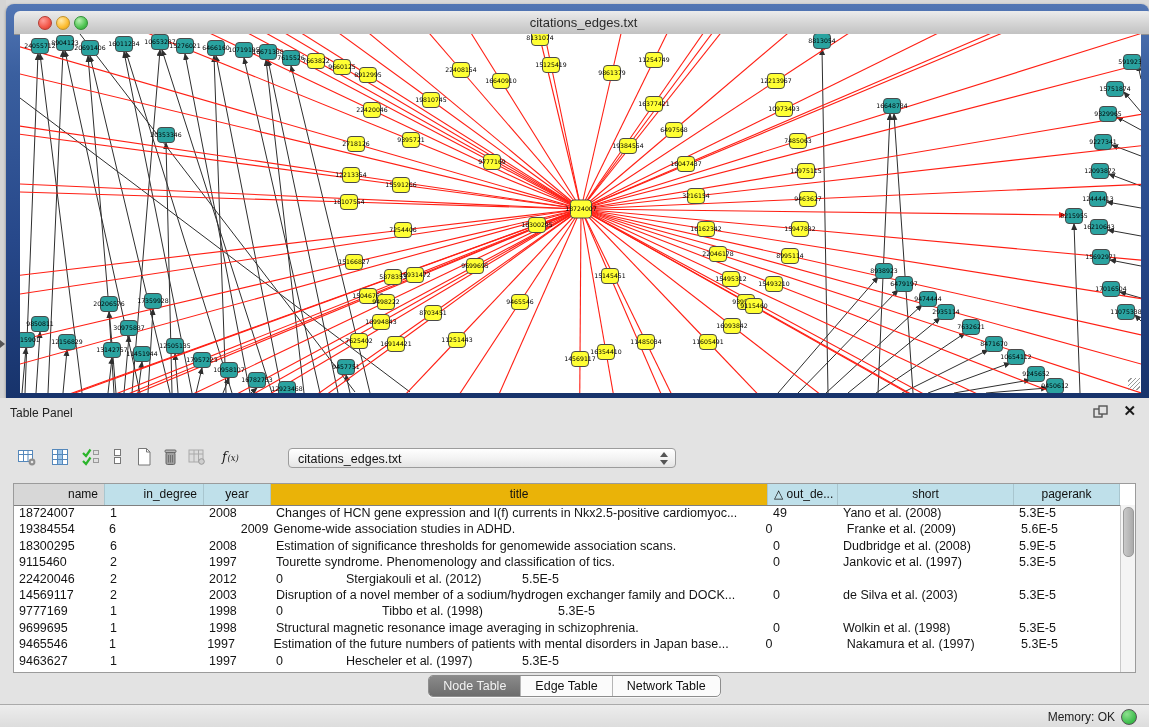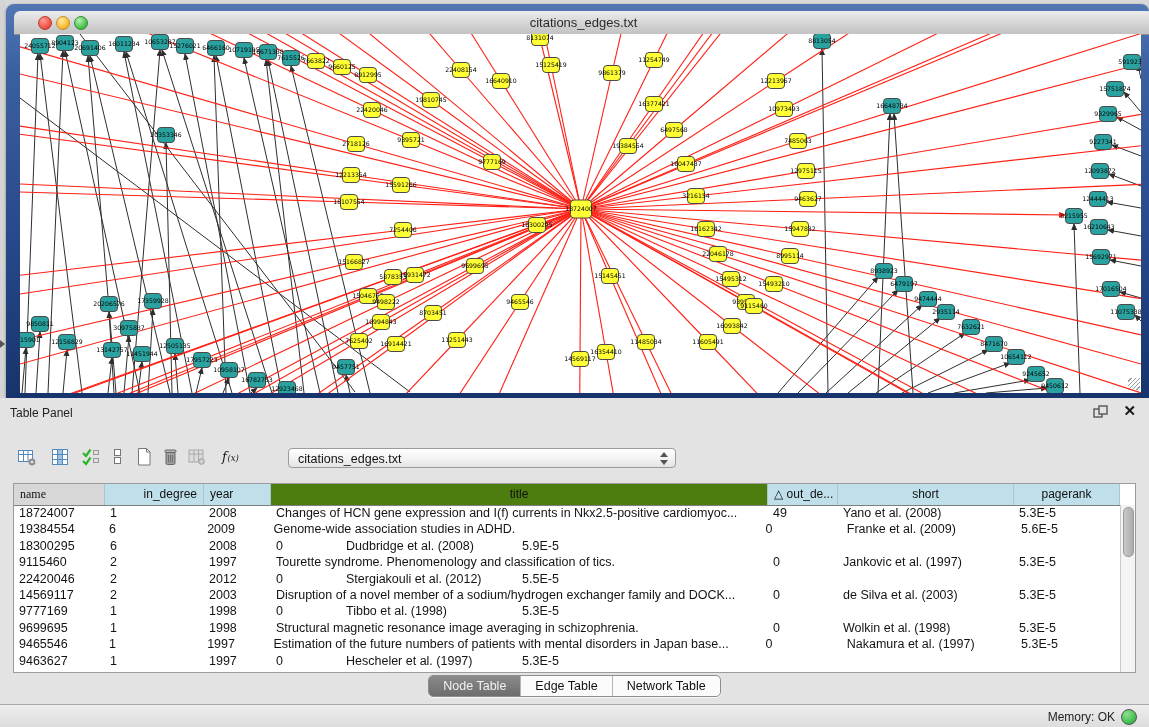--- a/index.html
+++ b/index.html
@@ -548,51 +548,52 @@
       <span>citations_edges.txt</span>
       <span class="arrows">
         <span class="up" style="display:block"></span>
           <span class="down" style="display:block"></span>
       </span>
     </div>
   </div>
 
   <div id="data-table">
     <div id="thead">
-        <div class="th" style="width: 91px; text-align: left; background: rgb(215, 215, 215); font-family: Liberation Serif, serif;">name</div>
+        <div class="th" style="width: 91px; text-align: right; background: rgb(215, 215, 215);">name</div>
         <div class="th" style="width: 99px; text-align: right; background: rgb(191, 224, 234);">in_degree</div>
-        <div class="th" style="width: 67px; text-align: left; background: rgb(191, 224, 234);">year</div>
-        <div class="th" style="width: 497px; text-align: center; background: #4d7c0f;">title</div>
+        <div class="th" style="width: 67px; text-align: center; background: rgb(191, 224, 234);">year</div>
+        <div class="th" style="width: 497px; text-align: center; background: #eab308;">title</div>
         <div class="th" style="width: 70px; text-align: left; background: rgb(191, 224, 234);">△ out_de...</div>
         <div class="th" style="width: 176px; text-align: center; background: rgb(191, 224, 234);">short</div>
         <div class="th" style="width: 106px; text-align: center; background: rgb(191, 224, 234);">pagerank</div>
       </div>
     <div id="tbody">
         <div class="tr">
           <div class="td" style="width: 91px;">18724007</div>
           <div class="td" style="width: 99px;">1</div>
           <div class="td" style="width: 67px;">2008</div>
           <div class="td" style="width: 497px;">Changes of HCN gene expression and I(f) currents in Nkx2.5-positive cardiomyoc...</div>
           <div class="td" style="width: 70px;">49</div>
           <div class="td" style="width: 176px;">Yano et al. (2008)</div>
           <div class="td" style="width: 106px;">5.3E-5</div>
         </div>
         <div class="tr">
           <div class="td" style="width: 91px;">19384554</div>
           <div class="td" style="width: 99px;">6</div>
-          <div class="td" style="width: 67px;">2009</div>
+          <div class="td" style="width: 67px; text-align: right;">2009</div>
           <div class="td" style="width: 497px;">Genome-wide association studies in ADHD.</div>
           <div class="td" style="width: 70px;">0</div>
           <div class="td" style="width: 176px; margin-left: 12px;">Franke et al. (2009)</div>
           <div class="td" style="width: 106px;">5.6E-5</div>
         </div>
         <div class="tr">
           <div class="td" style="width: 91px;">18300295</div>
           <div class="td" style="width: 99px;">6</div>
           <div class="td" style="width: 67px;">2008</div>
+          <div class="td" style="width: 497px;">Estimation of significance thresholds for genomewide association scans.</div>
           <div class="td" style="width: 70px;">0</div>
           <div class="td" style="width: 176px;">Dudbridge et al. (2008)</div>
           <div class="td" style="width: 106px;">5.9E-5</div>
         </div>
         <div class="tr">
           <div class="td" style="width: 91px;">9115460</div>
           <div class="td" style="width: 99px;">2</div>
           <div class="td" style="width: 67px;">1997</div>
           <div class="td" style="width: 497px;">Tourette syndrome. Phenomenology and classification of tics.</div>
           <div class="td" style="width: 70px;">0</div>
@@ -614,21 +615,21 @@
           <div class="td" style="width: 497px;">Disruption of a novel member of a sodium/hydrogen exchanger family and DOCK...</div>
           <div class="td" style="width: 70px;">0</div>
           <div class="td" style="width: 176px;">de Silva et al. (2003)</div>
           <div class="td" style="width: 106px;">5.3E-5</div>
         </div>
         <div class="tr">
           <div class="td" style="width: 91px;">9777169</div>
           <div class="td" style="width: 99px;">1</div>
           <div class="td" style="width: 67px;">1998</div>
           <div class="td" style="width: 70px;">0</div>
-          <div class="td" style="width: 176px;">Tibbo et al. (1998)</div>
+          <div class="td" style="width: 176px; margin-left: 36px;">Tibbo et al. (1998)</div>
           <div class="td" style="width: 106px;">5.3E-5</div>
         </div>
         <div class="tr">
           <div class="td" style="width: 91px;">9699695</div>
           <div class="td" style="width: 99px;">1</div>
           <div class="td" style="width: 67px;">1998</div>
           <div class="td" style="width: 497px;">Structural magnetic resonance image averaging in schizophrenia.</div>
           <div class="td" style="width: 70px;">0</div>
           <div class="td" style="width: 176px;">Wolkin et al. (1998)</div>
           <div class="td" style="width: 106px;">5.3E-5</div>

